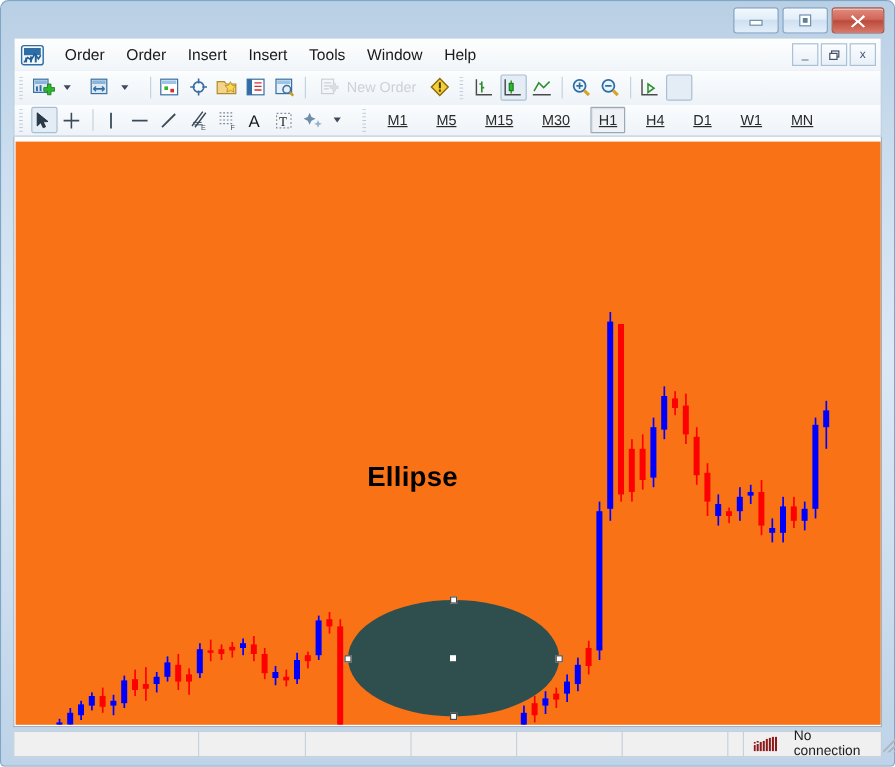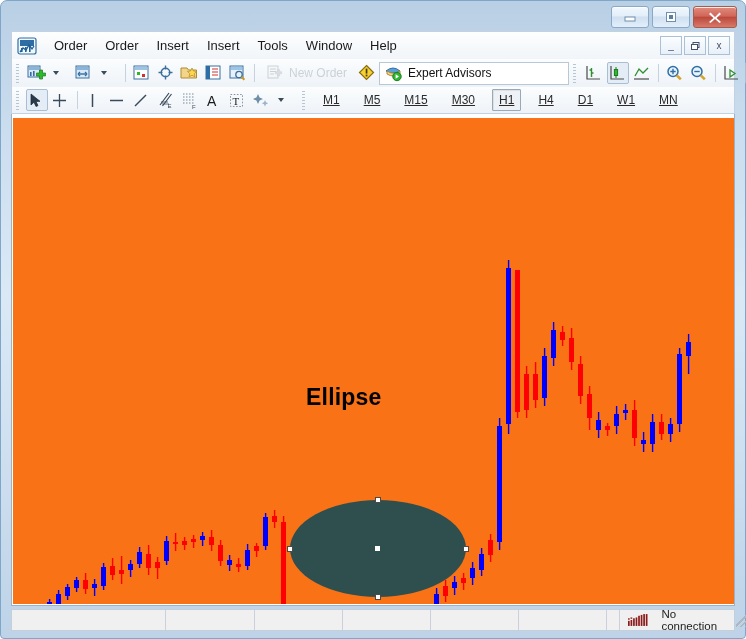--- a/index.html
+++ b/index.html
@@ -337,29 +337,20 @@
     </div>
 
     <div class="tbtn" title="Alerts">
       <svg width="19" height="18" viewBox="0 0 19 18">
         <path d="M9.5 1.5 L16.5 8.5 L9.5 15.5 L2.5 8.5 Z" fill="#f5d033" stroke="#8a6a10" stroke-width="1.2"></path>
         <rect x="8.7" y="4.6" width="1.7" height="5" fill="#4a3a06"></rect>
         <rect x="8.7" y="10.6" width="1.7" height="1.8" fill="#4a3a06"></rect>
       </svg>
     </div>
 
-    <div id="expertadvisors">
-      <svg width="19" height="18" viewBox="0 0 19 18">
-        <path d="M2 7 q7 -6 14 0 q-7 4 -14 0 z" fill="#5aa0d8" stroke="#2f6ea5"></path>
-        <path d="M3 7 q6.5 4.5 13 0 l0 3 q-6.5 4 -13 0 z" fill="#f2d48a" stroke="#b08b2e"></path>
-        <circle cx="13" cy="12.5" r="4.2" fill="#2eb82e" stroke="#1e7a1e"></circle>
-        <path d="M11.6 10.3 l3.4 2.2 -3.4 2.2 z" fill="#ffffff"></path>
-      </svg>
-      <span>Expert Advisors</span>
-    </div>
 
     <div class="grip"></div>
 
     <div class="tbtn" title="Bar Chart">
       <svg width="19" height="18" viewBox="0 0 19 18">
         <path d="M3 2 v13 h13" stroke="#4a4a4a" stroke-width="1.2" fill="none"></path>
         <path d="M7.5 4 v9 M5.5 6 h2 M7.5 9 h2" stroke="#2f8f2f" stroke-width="1.4"></path>
       </svg>
     </div>
     <div class="tbtn pressed" title="Candlestick Chart">

